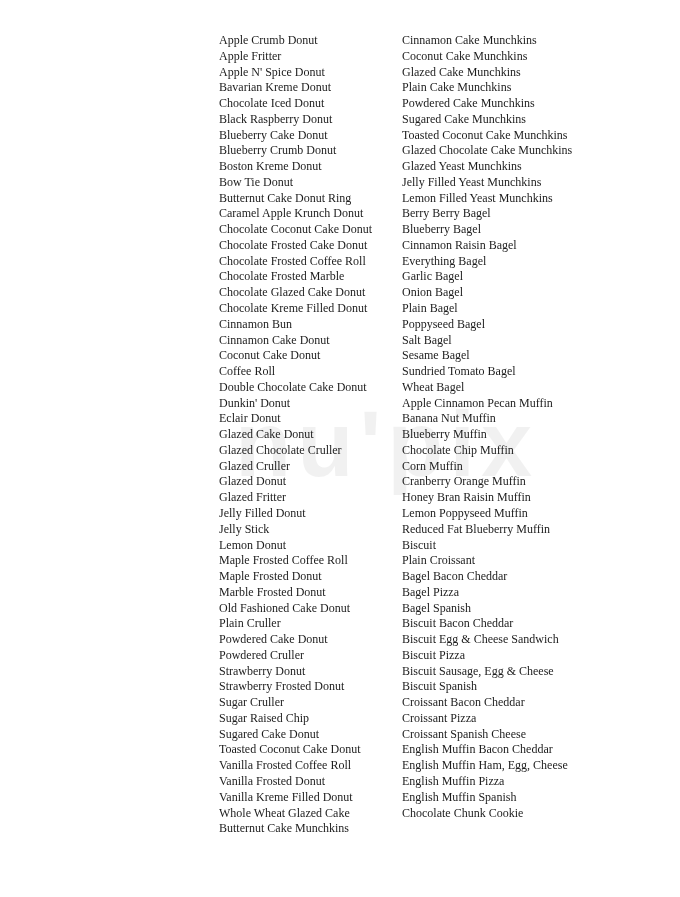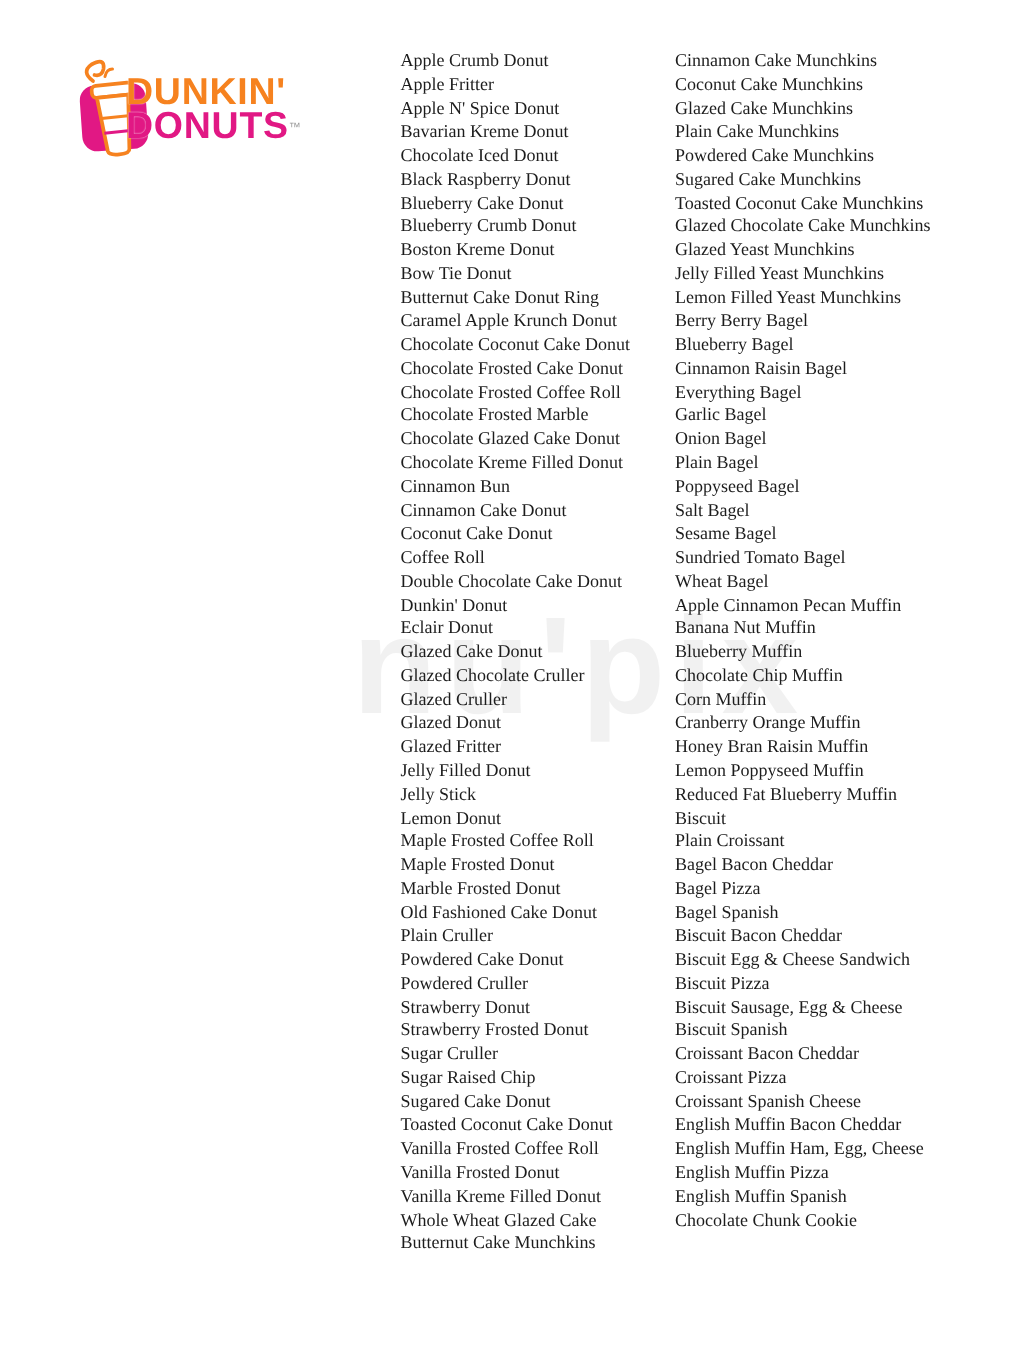--- a/index.html
+++ b/index.html
@@ -66,63 +66,38 @@
     color: #999999;
     vertical-align: top;
     font-weight: normal;
     letter-spacing: 0;
   }
 
   
   .col {
     position: absolute;
     top: 33px;
-    margin-left: 48px;
   }
   .col-left  { left: 219px; }
   .col-right { left: 402px; }
   .menu-item {
     height: 15.78px;
     line-height: 15.78px;
     font-size: 12px;
     color: #1c1c1c;
     white-space: nowrap;
   }
 </style>
 </head>
 <body>
 
 <div class="page">
 
   <div class="watermark">nu'pix</div>
 
-  <div class="logo">
-    <svg class="logo-icon" viewBox="0 0 62 74">
-
-      <g transform="rotate(-4 31 40)">
-        <rect x="8" y="18" width="44" height="44" rx="10" fill="#E11884"></rect>
-      </g>
-
-      <path d="M16 16 q-8 -6 -1 -11 q9 -5 8 3 q-1 5 -6 4" fill="none" stroke="#F6821F" stroke-width="2.5" stroke-linecap="round"></path>
-      <path d="M24 13 q1 -5 5 -5" fill="none" stroke="#F6821F" stroke-width="2" stroke-linecap="round"></path>
-
-      <g transform="rotate(-6 31 40)">
-        <rect x="17" y="18" width="27" height="8" rx="3" fill="#ffffff" stroke="#F6821F" stroke-width="2.5"></rect>
-        <path d="M20 26 L41 26 L38 62 Q38 65 31 65 Q24 65 23.5 62 Z" fill="#ffffff" stroke="#F6821F" stroke-width="2.5" stroke-linejoin="round"></path>
-        <path d="M21.5 40 L39.5 40" stroke="#F6821F" stroke-width="2"></path>
-        <path d="M22.5 50 L38.5 50" stroke="#E11884" stroke-width="2"></path>
-      </g>
-    </svg>
-    <div class="logo-text">
-      <div class="logo-line1">DUNKIN'</div>
-      <div>
-        <span class="logo-line2">DONUTS</span><span class="tm">™</span>
-      </div>
-    </div>
-  </div>
 
   <div class="col col-left">
       <div class="menu-item">Apple Crumb Donut</div>
       <div class="menu-item">Apple Fritter</div>
       <div class="menu-item">Apple N' Spice Donut</div>
       <div class="menu-item">Bavarian Kreme Donut</div>
       <div class="menu-item">Chocolate Iced Donut</div>
       <div class="menu-item">Black Raspberry Donut</div>
       <div class="menu-item">Blueberry Cake Donut</div>
       <div class="menu-item">Blueberry Crumb Donut</div>

